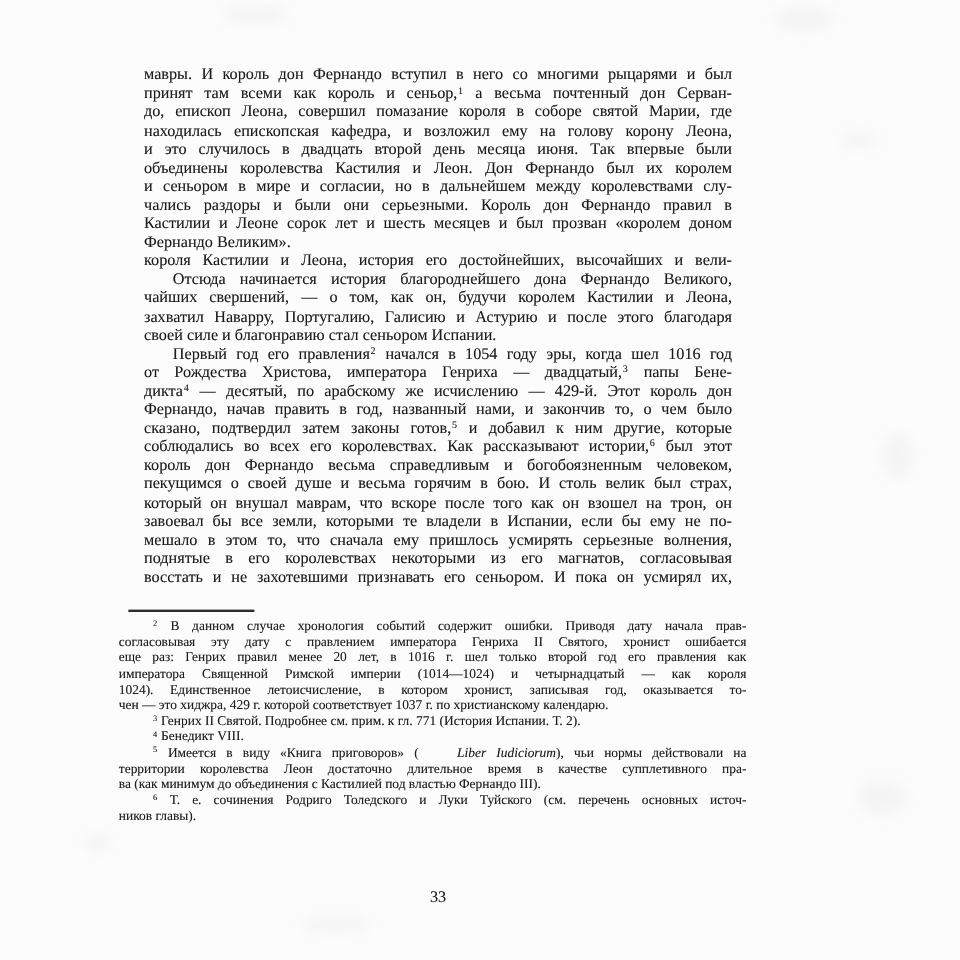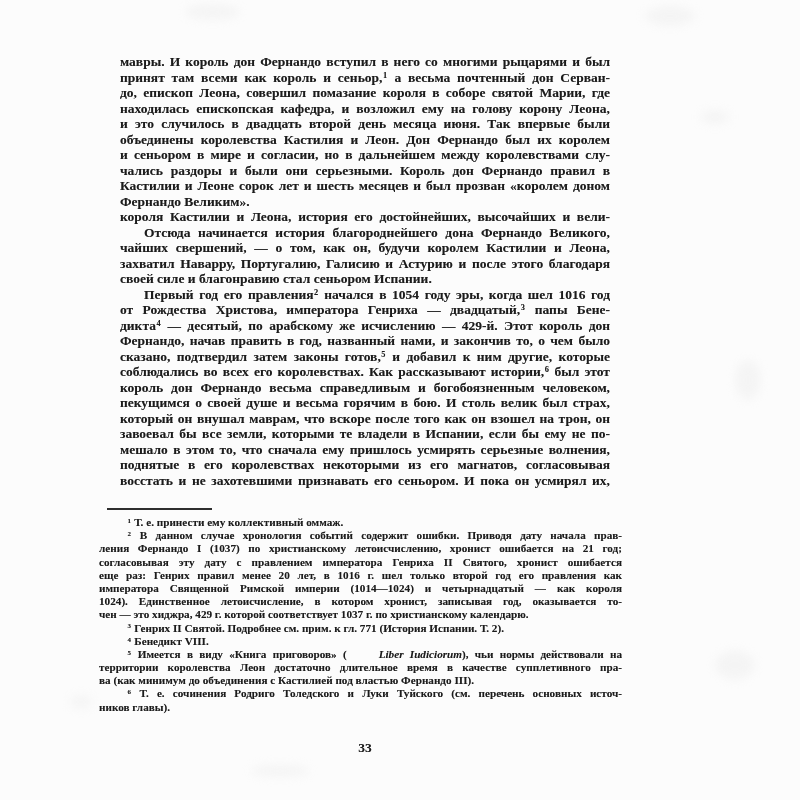--- a/index.html
+++ b/index.html
@@ -7,21 +7,20 @@
     width: 800px; height: 800px;
     background: #ffffff;
     font-family: "Liberation Serif", "DejaVu Serif", serif;
   }
   .page {
     position: relative;
     width: 800px; height: 800px;
     background: var(--paper, #fcfcfc);
     overflow: hidden;
     color: var(--ink, #1c1c1c);
-    font-weight: bold;
   }
   
   .artifact {
     position: absolute;
     background: #ececec;
     border-radius: 50%;
     filter: blur(5px);
     opacity: 0.45;
   }
   .text-block { position: absolute; }
@@ -109,23 +108,21 @@
       <div class="line"><span>который он внушал маврам, что вскоре после того как он взошел на трон, он</span></div>
       <div class="line"><span>завоевал бы все земли, которыми те владели в Испании, если бы ему не по-</span></div>
       <div class="line"><span>мешало в этом то, что сначала ему пришлось усмирять серьезные волнения,</span></div>
       <div class="line"><span>поднятые в его королевствах некоторыми из его магнатов, согласовывая</span></div>
       <div class="line"><span>восстать и не захотевшими признавать его сеньором. И пока он усмирял их,</span></div>
     </div>
 
   <div class="fn-rule"></div>
 
   <div id="footnotes" class="text-block">
-      <div class="line last indent"><span class="sup">1</span><span> Т. е. принести ему коллективный оммаж.</span></div>
       <div class="line indent"><span class="sup">2</span><span> В данном случае хронология событий содержит ошибки. Приводя дату начала прав-</span></div>
-      <div class="line"><span>ления Фернандо I (1037) по христианскому летоисчислению, хронист ошибается на 21 год;</span></div>
       <div class="line"><span>согласовывая эту дату с правлением императора Генриха II Святого, хронист ошибается</span></div>
       <div class="line"><span>еще раз: Генрих правил менее 20 лет, в 1016 г. шел только второй год его правления как</span></div>
       <div class="line"><span>императора Священной Римской империи (1014—1024) и четырнадцатый — как короля</span></div>
       <div class="line"><span>1024). Единственное летоисчисление, в котором хронист, записывая год, оказывается то-</span></div>
       <div class="line last"><span>чен — это хиджра, 429 г. которой соответствует 1037 г. по христианскому календарю.</span></div>
       <div class="line last indent"><span class="sup">3</span><span> Генрих II Святой. Подробнее см. прим. к гл. 771 (История Испании. Т. 2).</span></div>
       <div class="line last indent"><span class="sup">4</span><span> Бенедикт VIII.</span></div>
       <div class="line indent"><span class="sup">5</span><span> Имеется в виду «Книга приговоров» (</span><span class="it">Liber Iudiciorum</span><span>), чьи нормы действовали на</span></div>
       <div class="line"><span>территории королевства Леон достаточно длительное время в качестве супплетивного пра-</span></div>
       <div class="line last"><span>ва (как минимум до объединения с Кастилией под властью Фернандо III).</span></div>

